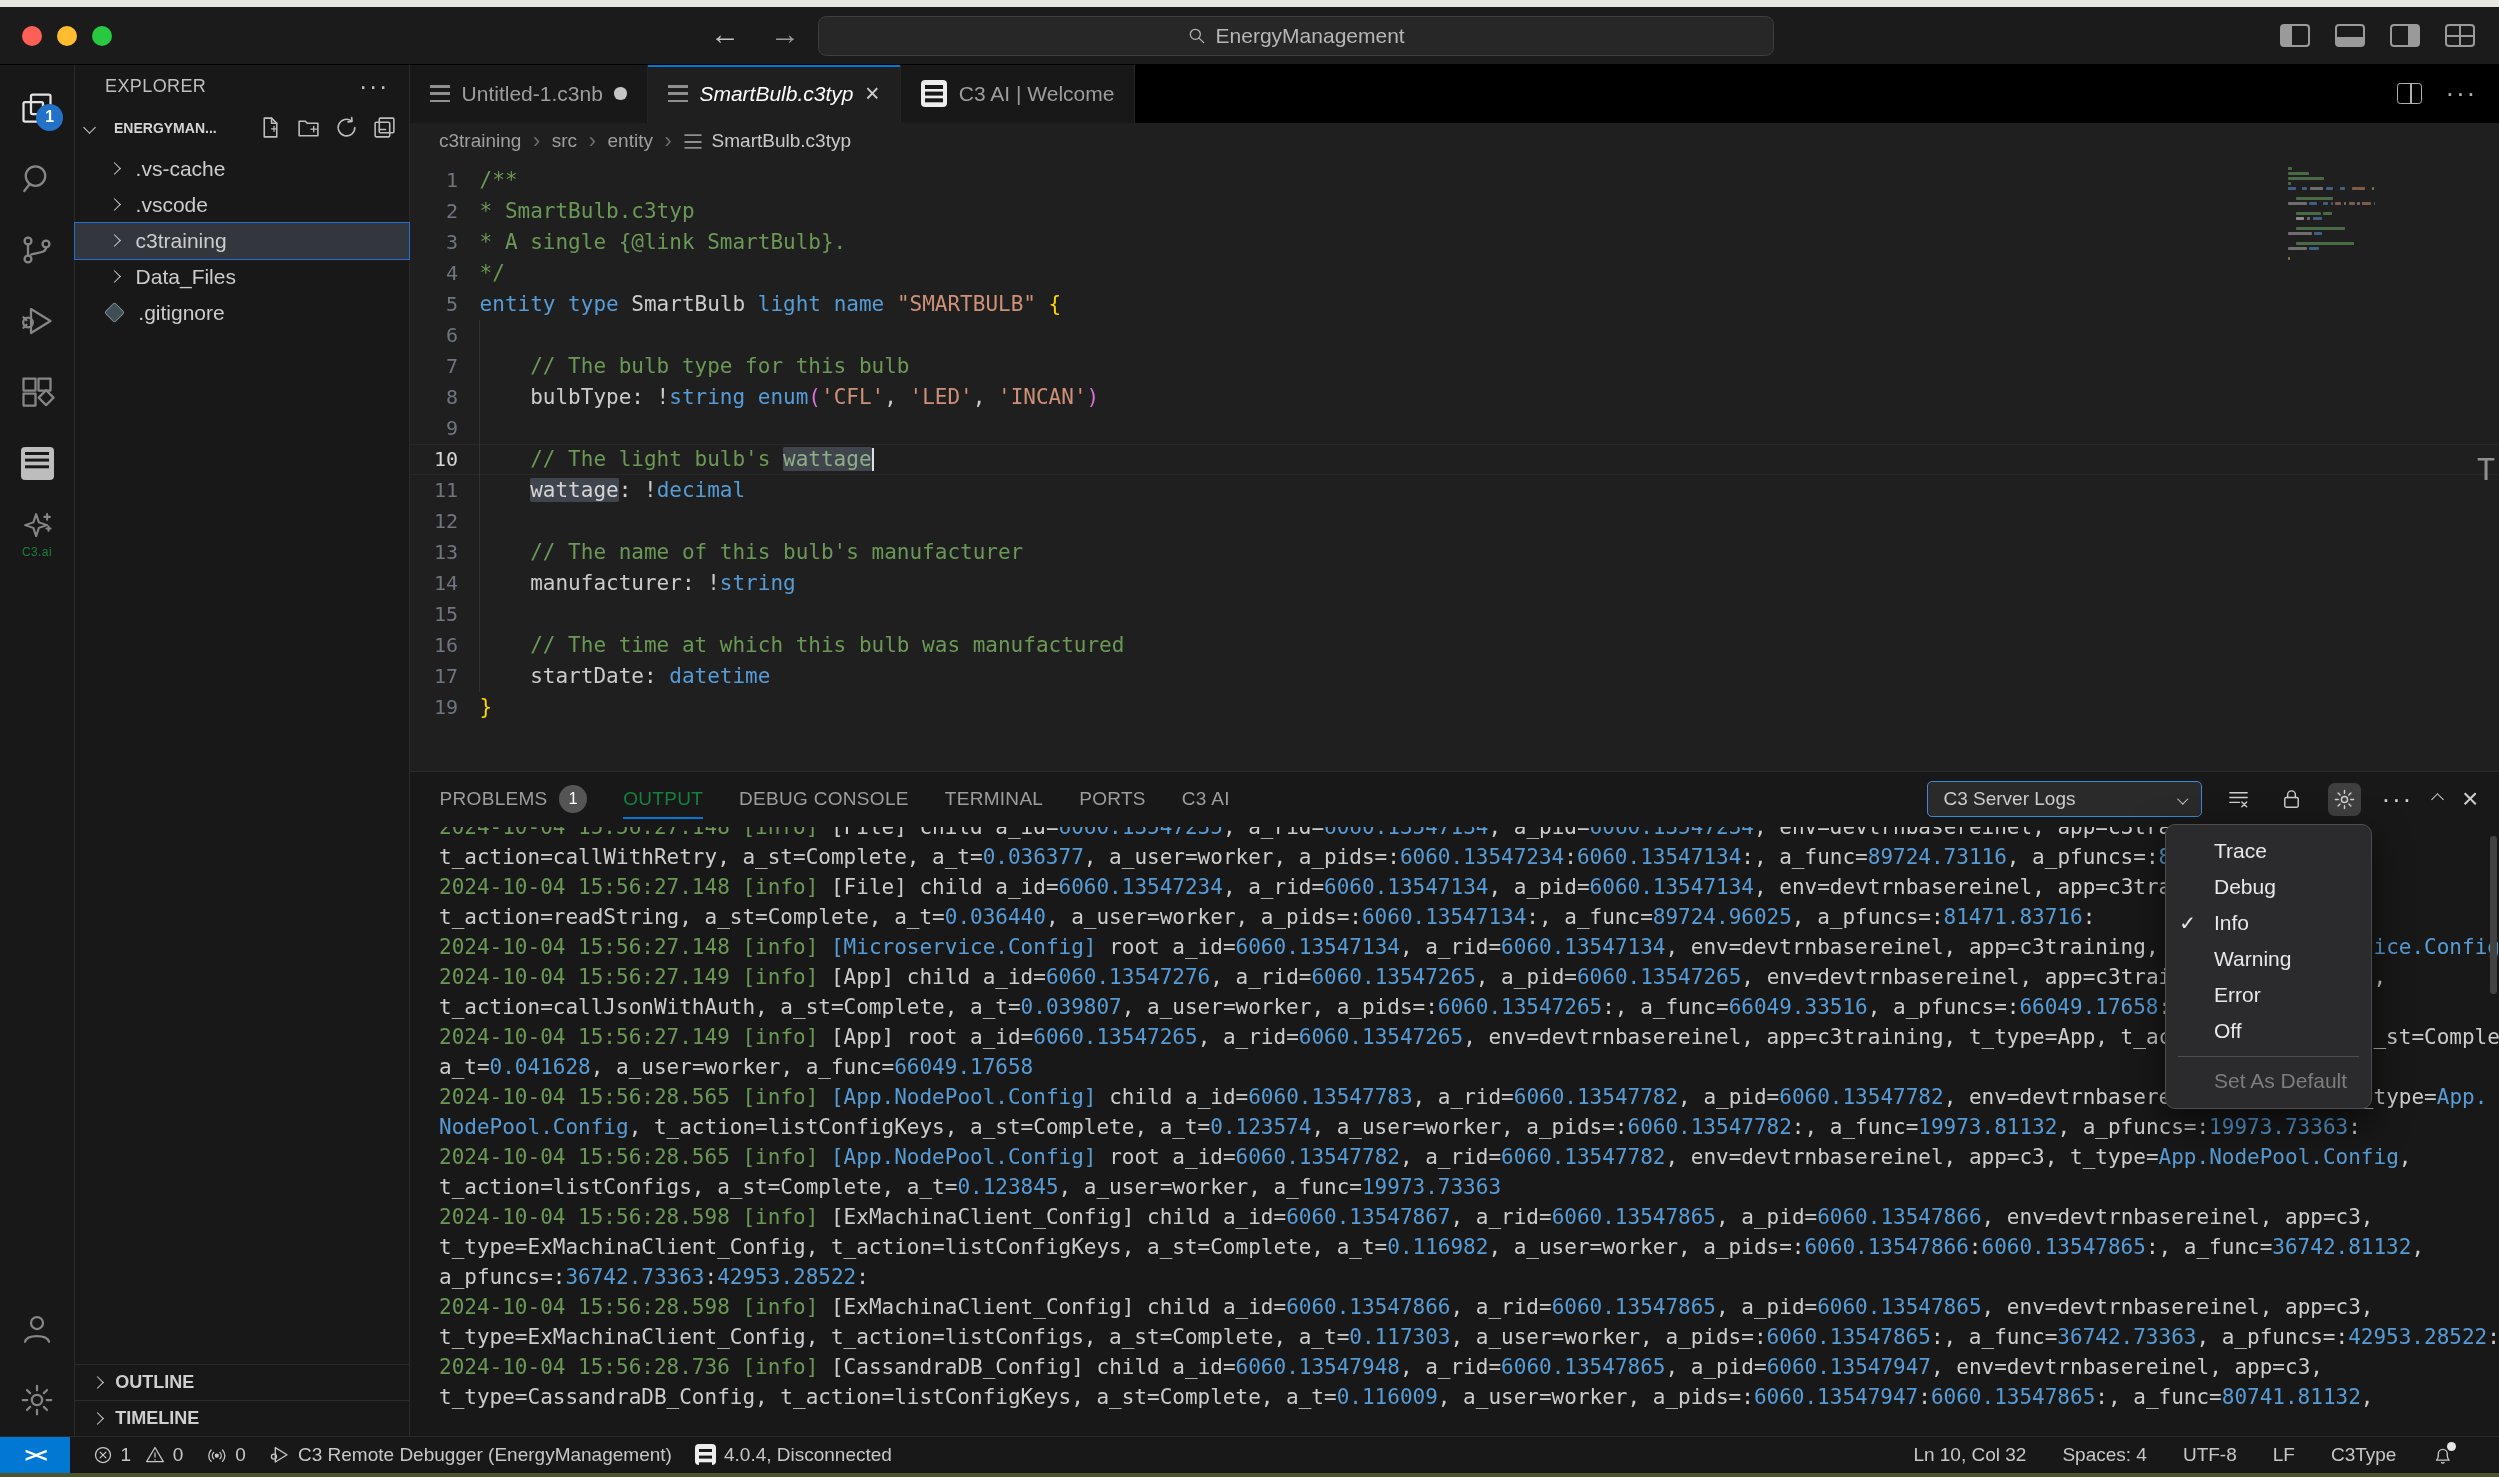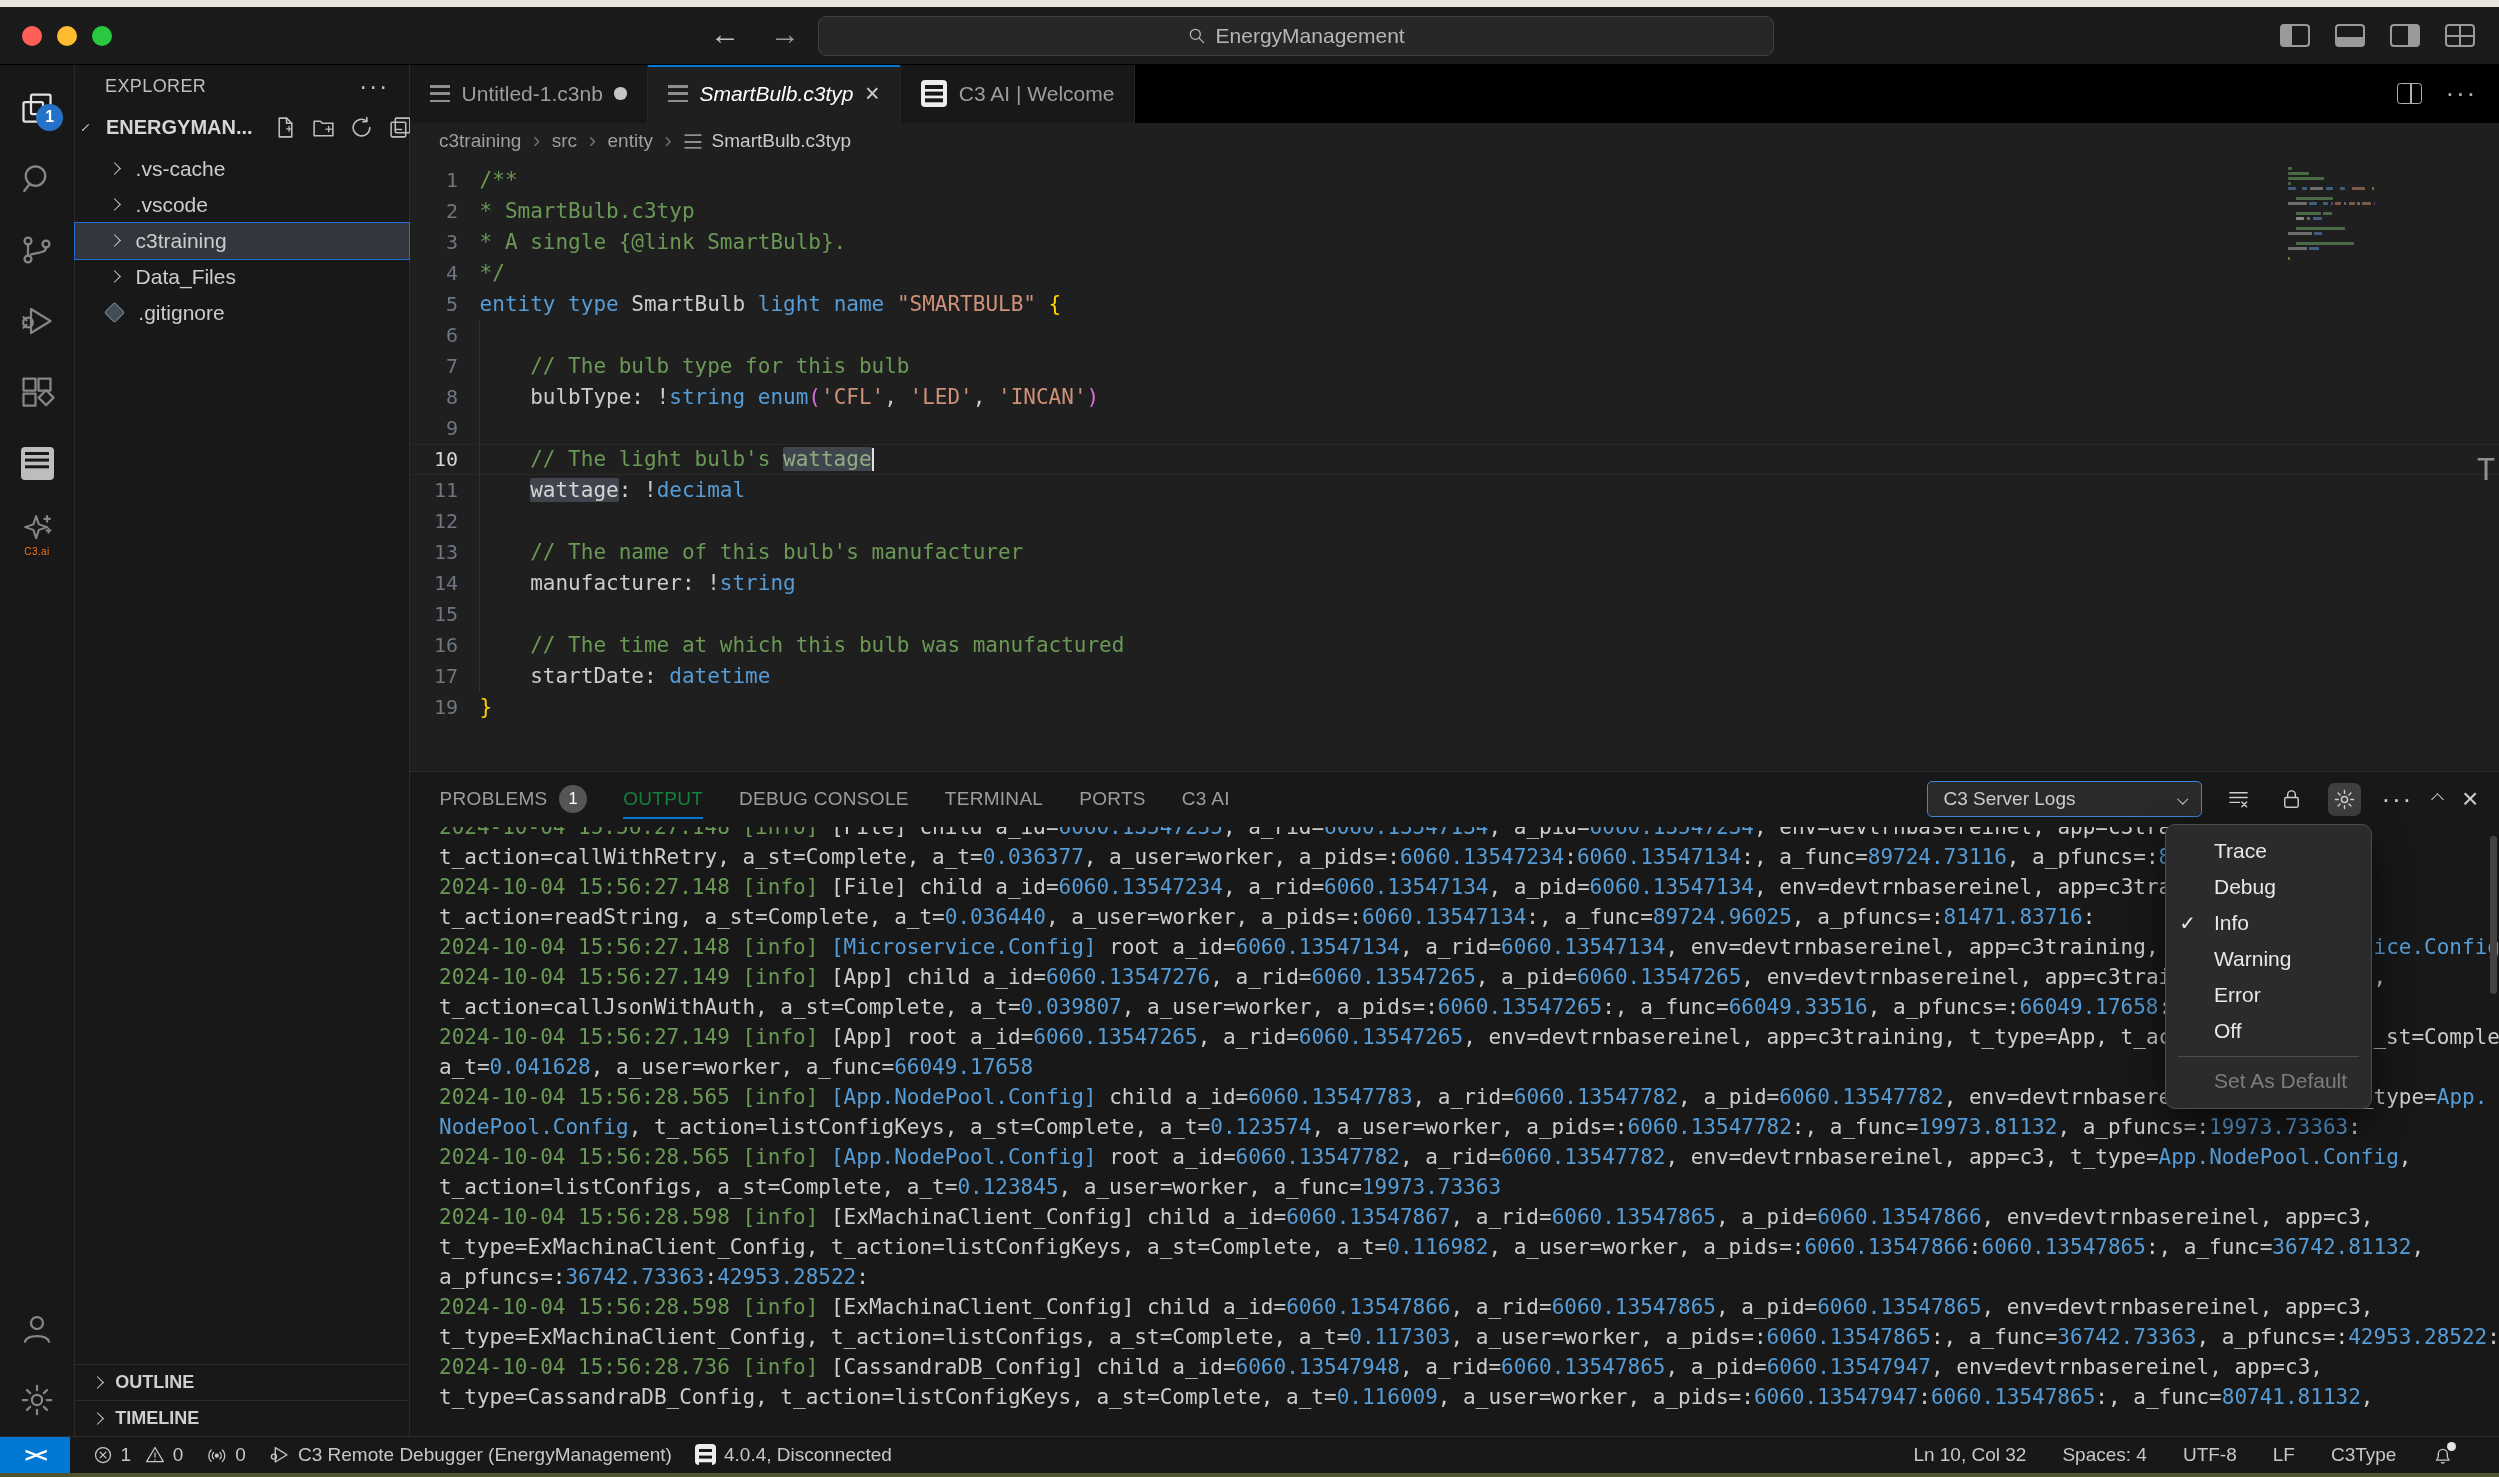--- a/index.html
+++ b/index.html
@@ -31,29 +31,29 @@
 
   .main{flex:1;display:flex;min-height:0;}
 
   
   .activitybar{width:75px;flex:none;background:#181818;border-right:0.8px solid #2b2b2b;
     display:flex;flex-direction:column;align-items:center;padding-top:8.3px;color:#868686;}
   .aitem{height:71px;width:75px;display:flex;flex-direction:column;align-items:center;justify-content:center;position:relative;}
   .aitem.active{color:#e2e2e2;}
   .abadge{position:absolute;right:11.6px;bottom:13.3px;min-width:26.5px;height:26.5px;border-radius:13.3px;background:#2472c8;
     color:#fff;font-size:15.8px;display:flex;align-items:center;justify-content:center;font-weight:700;}
-  .ailabel{font-size:10px;color:#f97316;margin-top:1.7px;letter-spacing:0.4px;}
+  .ailabel{font-size:12px;color:#15803d;margin-top:1.7px;letter-spacing:0.4px;}
   .aspacer{flex:1;}
   svg.ic{stroke:currentColor;fill:none;stroke-width:1.5;stroke-linecap:round;stroke-linejoin:round;}
 
   
   .sidebar{width:335px;flex:none;background:#181818;border-right:0.8px solid #2b2b2b;display:flex;flex-direction:column;}
   .sb-title{height:43px;display:flex;align-items:center;padding:0 20px 0 30px;color:#bfbfbf;font-size:18px;letter-spacing:0.4px;}
   .sb-title .dots{margin-left:auto;font-size:25px;color:#bfbfbf;letter-spacing:1.7px;}
-  .sec-head{height:40px;display:flex;align-items:center;gap:20px;padding:0 11.6px 0 10px;color:#d6d6d6;font-weight:700;font-size:20px;}
+  .sec-head{height:40px;display:flex;align-items:center;gap:20px;padding:0 11.6px 0 10px;color:#d6d6d6;font-weight:700;font-size:14px;}
   .sec-head .hicons{margin-left:auto;display:flex;gap:13.3px;color:#bdbdbd;}
   .chev{display:inline-block;width:9px;height:9px;border-right:1.8px solid currentColor;border-bottom:1.8px solid currentColor;}
   .chev.r{transform:rotate(-45deg);}
   .chev.d{transform:rotate(45deg);}
   .chev.u{transform:rotate(-135deg);}
   .filelist{padding-top:3.3px;}
   .frow{height:36px;display:flex;align-items:center;gap:16.6px;padding-left:35px;color:#cccccc;font-size:21px;}
   .frow.sel{background:#33373d;outline:0.8px solid #1f6fd4;outline-offset:-0.8px;}
   .giticon{width:15px;height:15px;background:#3e4d56;border:1.7px solid #7d8b94;transform:rotate(45deg);border-radius:2.5px;margin-left:-3.3px;}
   .sideflex{flex:1;}

